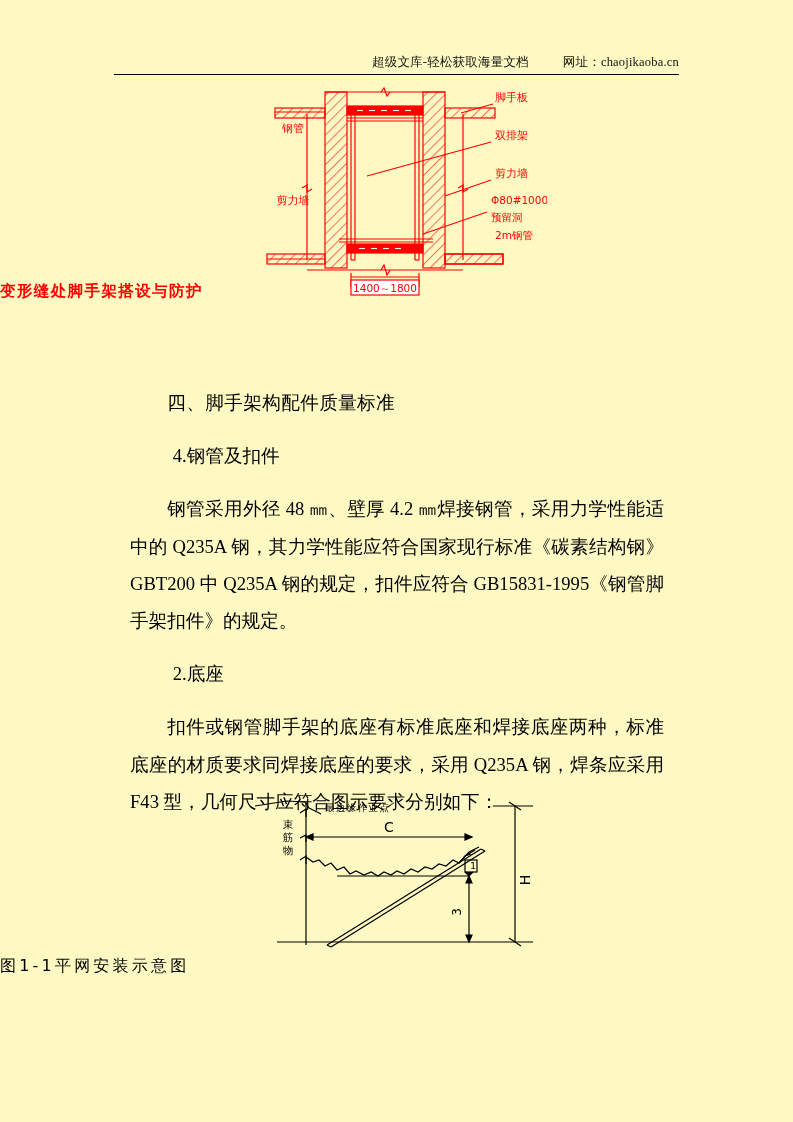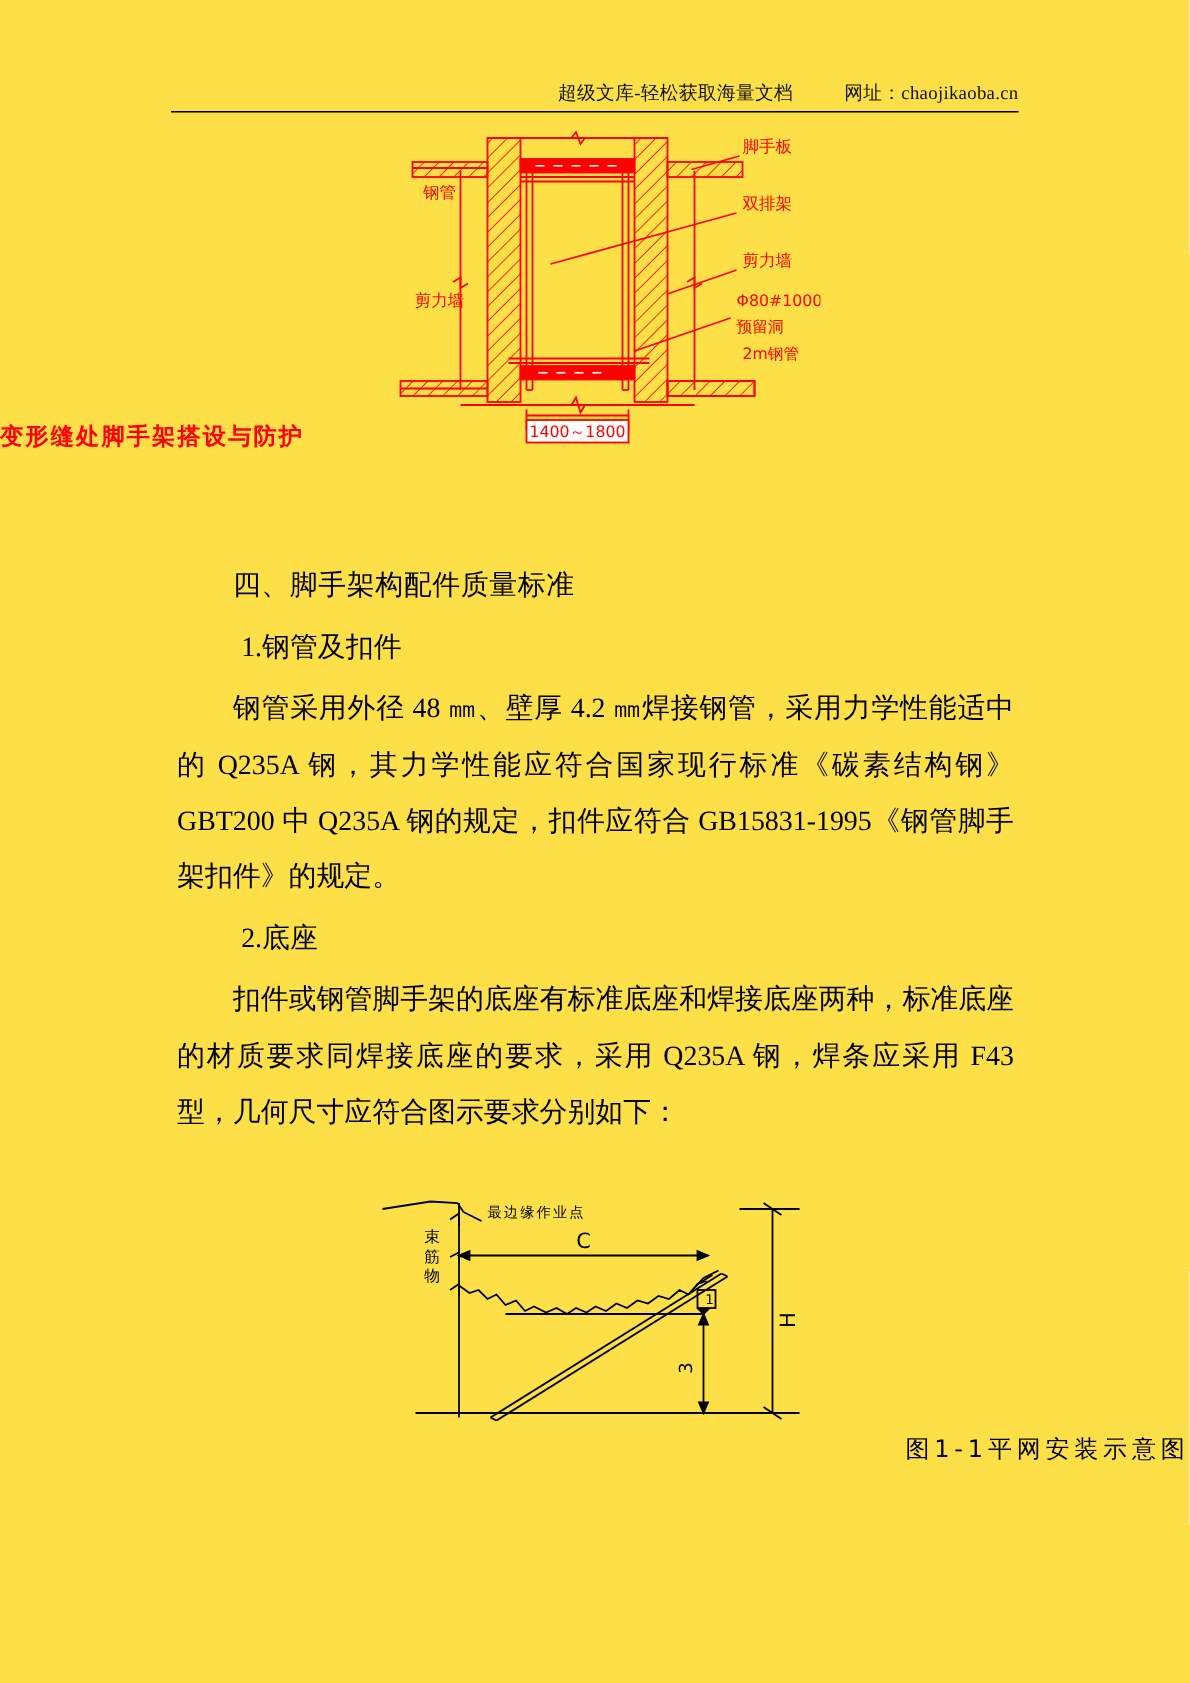--- a/index.html
+++ b/index.html
@@ -8,21 +8,21 @@
     background: #ffffff;
   }
   body {
     font-family: "Liberation Serif", "DejaVu Serif", serif;
     color: #000000;
   }
   #page {
     position: relative;
     width: 793px;
     height: 1122px;
-    background: #fde047;
+    background: #fef9c3;
     overflow: hidden;
   }
 
   
   #header-band {
     position: absolute;
     left: 0; right: 0;
     top: 54px;
     height: 24px;
   }
@@ -78,21 +78,21 @@
     top: 368px;
     width: 566px;
   }
   .p {
     font-size: 18.6px;
     line-height: 37.2px;
     color: #000;
     text-align: justify;
     text-justify: inter-ideograph;
     font-family: "Liberation Serif", "DejaVu Serif", serif;
-    margin: 4px;
+    margin: 16px;
   }
   .p.heading {
     text-indent: 2em;
     letter-spacing: 0.4px;
   }
   .p.sub {
     text-indent: 2.3em;
   }
   .p.para {
     text-indent: 2em;
@@ -106,21 +106,21 @@
     height: 165px;
   }
   #fig2-svg {
     display: block;
     margin: 0 auto;
   }
   #fig2-caption {
     position: absolute;
     left: 0; right: 0;
     top: 956px;
-    text-align: right;
+    text-align: left;
     color: #000;
     font-size: 16px;
     letter-spacing: 3.2px;
     font-family: "DejaVu Sans", "Liberation Sans", sans-serif;
   }
 </style>
 </head>
 <body>
 
 <div id="page">
@@ -219,21 +219,21 @@
       <text x="244" y="120" font-family="DejaVu Sans, Liberation Sans, sans-serif" font-size="10.5" fill="#ff0000">Φ80#1000</text>
       <text x="244" y="137" font-family="DejaVu Sans, Liberation Sans, sans-serif" font-size="10.5" fill="#ff0000">预留洞</text>
       <text x="248" y="155" font-family="DejaVu Sans, Liberation Sans, sans-serif" font-size="10.5" fill="#ff0000">2m钢管</text>
     </svg>
   </div>
 
   <div id="fig1-caption">变形缝处脚手架搭设与防护</div>
 
   <div id="body-text">
     <p class="p heading">四、脚手架构配件质量标准</p>
-    <p class="p sub">1.钢管及扣件</p>
+    <p class="p sub">4.钢管及扣件</p>
     <p class="p para">钢管采用外径 48 ㎜、壁厚 4.2 ㎜焊接钢管，采用力学性能适中的 Q235A 钢，其力学性能应符合国家现行标准《碳素结构钢》GBT200 中 Q235A 钢的规定，扣件应符合 GB15831-1995《钢管脚手架扣件》的规定。</p>
     <p class="p sub">2.底座</p>
     <p class="p para">扣件或钢管脚手架的底座有标准底座和焊接底座两种，标准底座的材质要求同焊接底座的要求，采用 Q235A 钢，焊条应采用 F43 型，几何尺寸应符合图示要求分别如下：</p>
   </div>
 
   <div id="fig2-wrap">
     <svg id="fig2-svg" width="300" height="165" viewBox="0 0 300 165">
       <g stroke="#000000" fill="none" stroke-width="1.2">
 
         <path d="M 8 16 L 40 11 L 58 12 L 62 18"></path>

